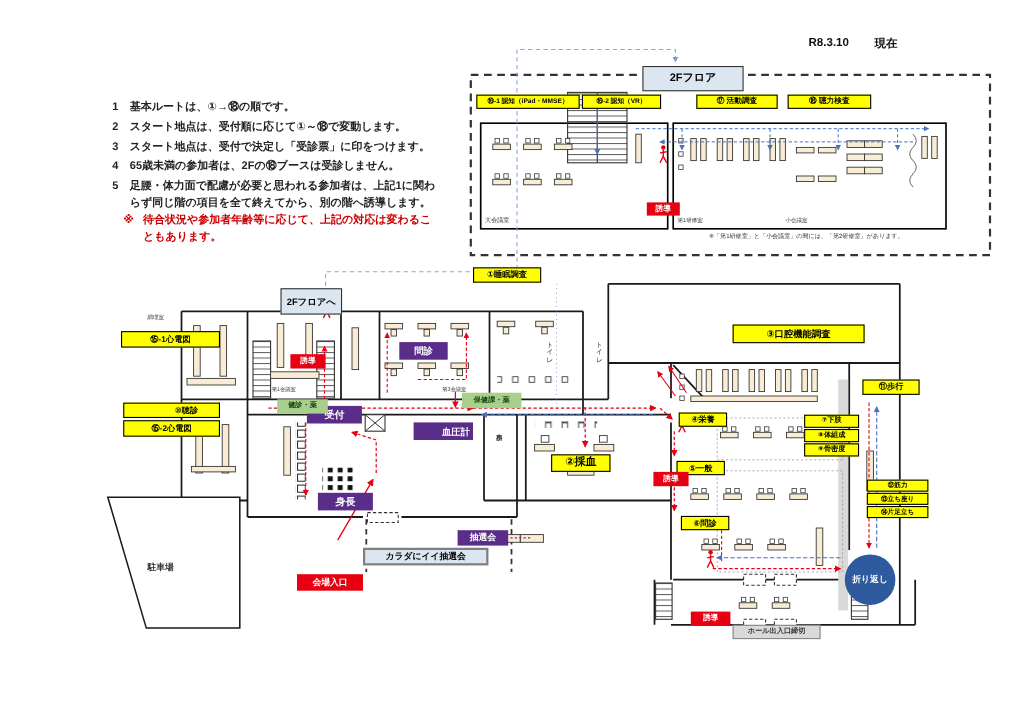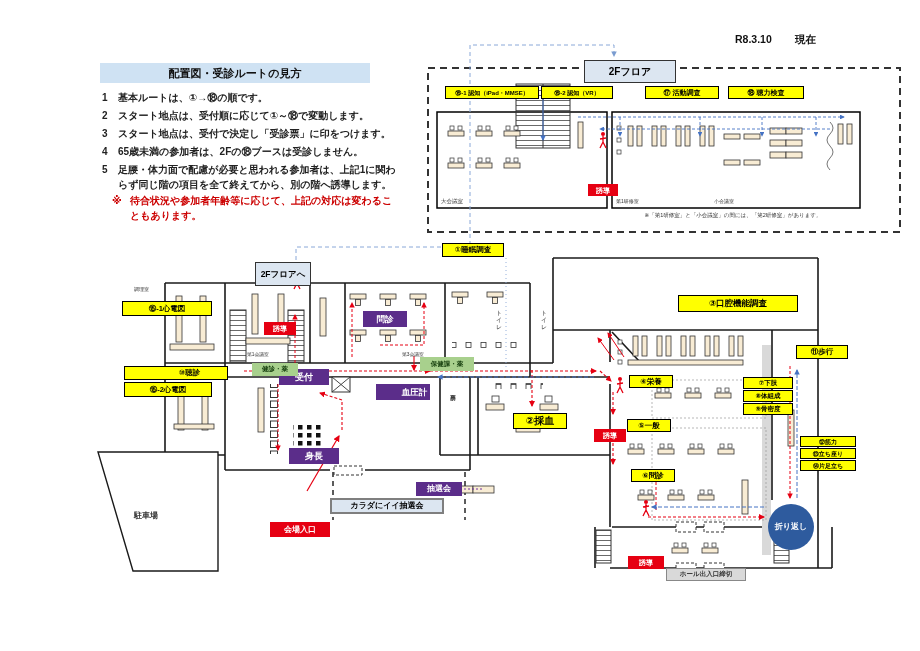--- a/index.html
+++ b/index.html
@@ -1,21 +1,21 @@
 <!DOCTYPE html>
 <html><head>
 <meta charset="utf-8">
 <style>
   html,body{margin:0;padding:0;background:#fff;}
   #page{position:relative;width:920px;height:651px;background:#fff;overflow:hidden;
         font-family:"Liberation Sans","DejaVu Sans",sans-serif;color:#111;}
   #plan-svg{position:absolute;left:0;top:0;z-index:1;}
   .lbl{position:absolute;display:flex;align-items:center;justify-content:center;
        font-weight:bold;box-sizing:border-box;z-index:3;white-space:nowrap;line-height:1;}
-  .yl{background:#ffff00;border:1px solid #000;color:#000;margin-left:12px;}
+  .yl{background:#ffff00;border:1px solid #000;color:#000;}
   .pl{background:#5b2d8a;color:#fff;}
   .rl{background:#e60012;color:#fff;margin-top:34px;}
   .gl{background:#a8d08d;color:#17400f;}
   .bx{background:#dce6f1;border:1.5px solid #333;color:#000;}
   .gray{background:#d9d9d9;border:1px solid #888;color:#333;}
   .circle{border-radius:50%;background:#2e5b9e;color:#fff;}
   .tiny{position:absolute;color:#333;z-index:3;line-height:1;white-space:nowrap;}
   .vt{writing-mode:vertical-rl;}
   
   .title{position:absolute;left:88px;top:30px;font-size:12.5px;font-weight:bold;z-index:3;}
@@ -262,21 +262,20 @@
     </g>
 
     <use href="#person" x="297" y="281"></use>
     <use href="#person" x="620" y="385"></use>
     <use href="#person" x="646" y="508"></use>
   </svg>
 
   <div class="date">R8.3.10</div>
   <div class="status">現在</div>
 
-  <div class="legend-hd">配置図・受診ルートの見方</div>
   <div class="legend-list">
     <div class="legend-item">
       <span class="num">1</span>
       <span class="txt">基本ルートは、①→⑱の順です。</span>
       </div>
     <div class="legend-item">
       <span class="num">2</span>
       <span class="txt">スタート地点は、受付順に応じて①～⑱で変動します。</span>
       </div>
     <div class="legend-item">
@@ -304,21 +303,21 @@
   <div class="lbl yl" style="left:716px;top:86px;width:76px;height:13px;font-size:7px;">⑱ 聴力検査</div>
   <div class="lbl rl" style="left:588px;top:150px;width:30px;height:12px;font-size:7px;">誘導</div>
   <div class="tiny" style="left:441px;top:199px;font-size:5.5px;">大会議室</div>
   <div class="tiny" style="left:616px;top:199px;font-size:5px;">第1研修室</div>
   <div class="tiny" style="left:714px;top:199px;font-size:5px;">小会議室</div>
   <div class="tiny" style="left:618px;top:213px;width:230px;text-align:center;font-size:5.5px;">※「第1研修室」と「小会議室」の間には、「第2研修室」があります。</div>
 
   <div class="lbl bx" style="left:255px;top:262px;width:56px;height:24px;font-size:8.5px;">2Fフロアへ</div>
   <div class="lbl yl" style="left:430px;top:243px;width:62px;height:14px;font-size:7.5px;">①睡眠調査</div>
   <div class="lbl yl" style="left:110px;top:301px;width:90px;height:15px;font-size:7.5px;">⑮-1心電図</div>
-  <div class="lbl yl" style="left:112px;top:366px;width:104px;height:14px;font-size:7.5px;padding-left:27px;">⑩聴診</div>
+  <div class="lbl yl" style="left:112px;top:366px;width:88px;height:14px;font-size:7.5px;padding-left:27px;">⑩聴診</div>
   <div class="lbl yl" style="left:112px;top:382px;width:88px;height:15px;font-size:7.5px;">⑮-2心電図</div>
   <div class="lbl yl" style="left:666px;top:295px;width:120px;height:17px;font-size:8.5px;">③口腔機能調査</div>
   <div class="lbl yl" style="left:784px;top:345px;width:52px;height:14px;font-size:7.5px;">⑪歩行</div>
   <div class="lbl yl" style="left:617px;top:375px;width:44px;height:13px;font-size:7.5px;">④栄養</div>
   <div class="lbl yl" style="left:615px;top:419px;width:44px;height:13px;font-size:7.5px;">⑤一般</div>
   <div class="lbl yl" style="left:619px;top:469px;width:44px;height:13px;font-size:7.5px;">⑥問診</div>
   <div class="lbl yl" style="left:731px;top:377px;width:50px;height:12px;font-size:6.5px;">⑦下肢</div>
   <div class="lbl yl" style="left:731px;top:390px;width:50px;height:12px;font-size:6.5px;">⑧体組成</div>
   <div class="lbl yl" style="left:731px;top:403px;width:50px;height:12px;font-size:6.5px;">⑨骨密度</div>
   <div class="lbl yl" style="left:788px;top:436px;width:56px;height:11px;font-size:6px;">⑫筋力</div>

